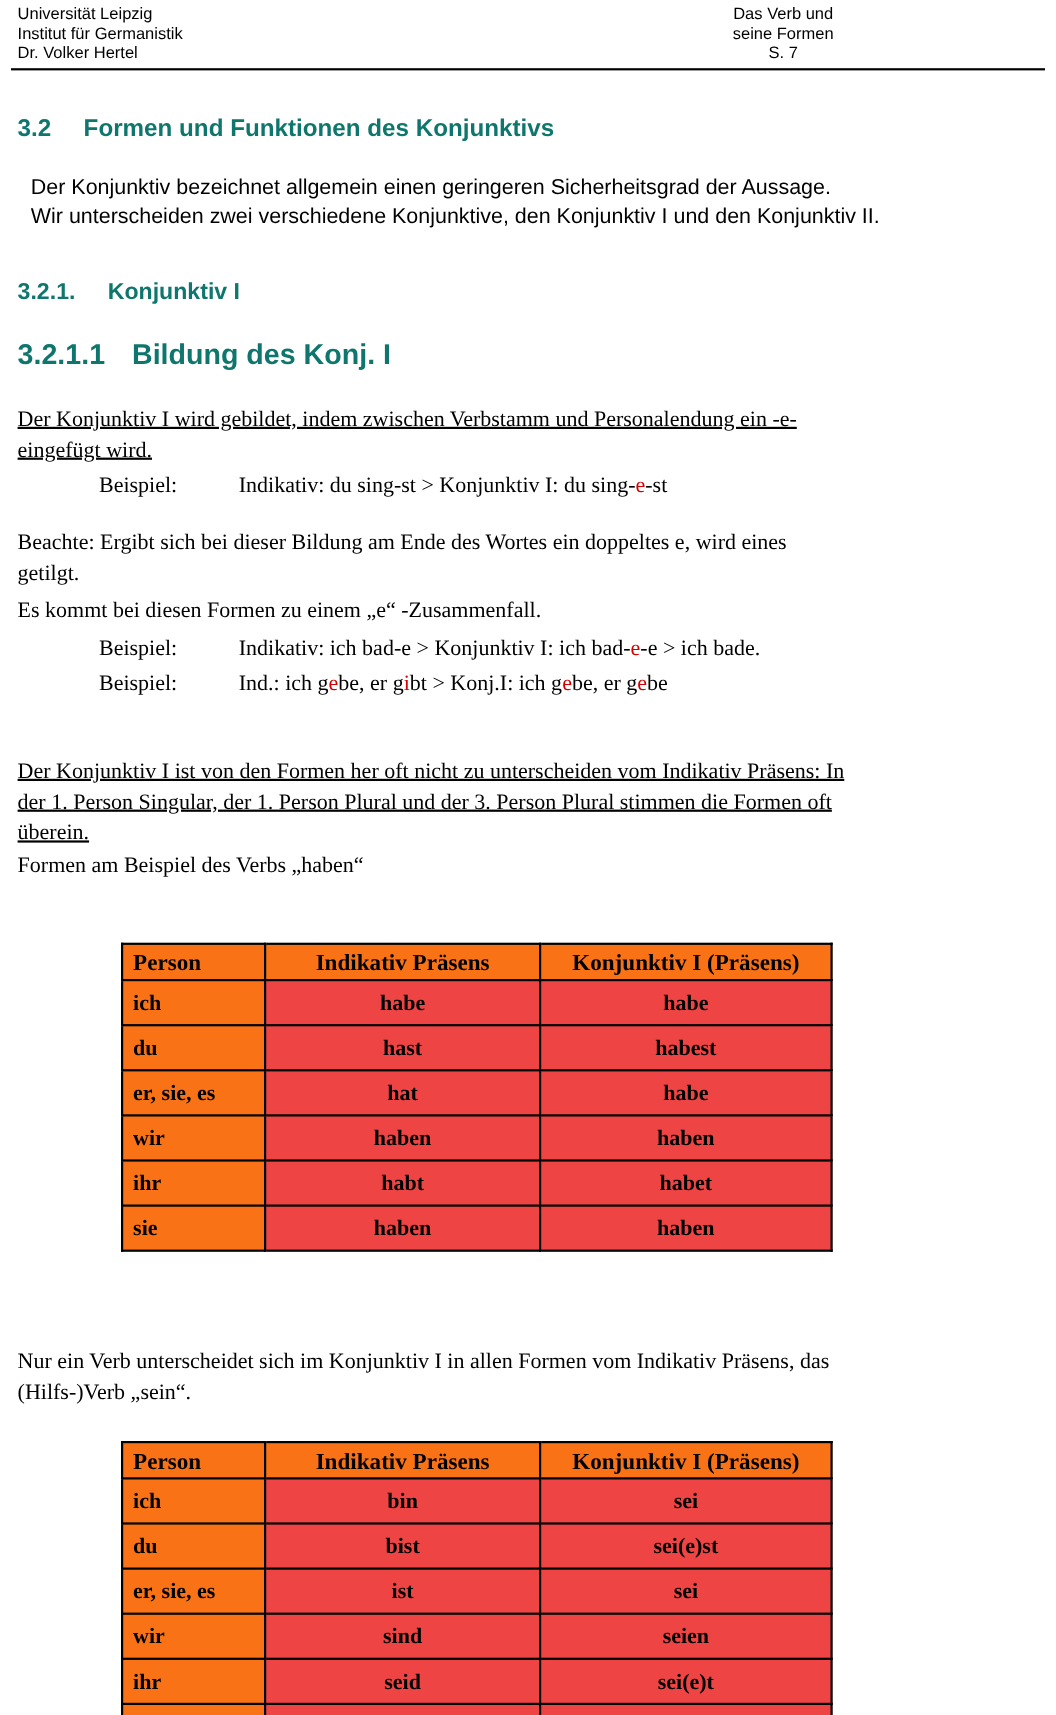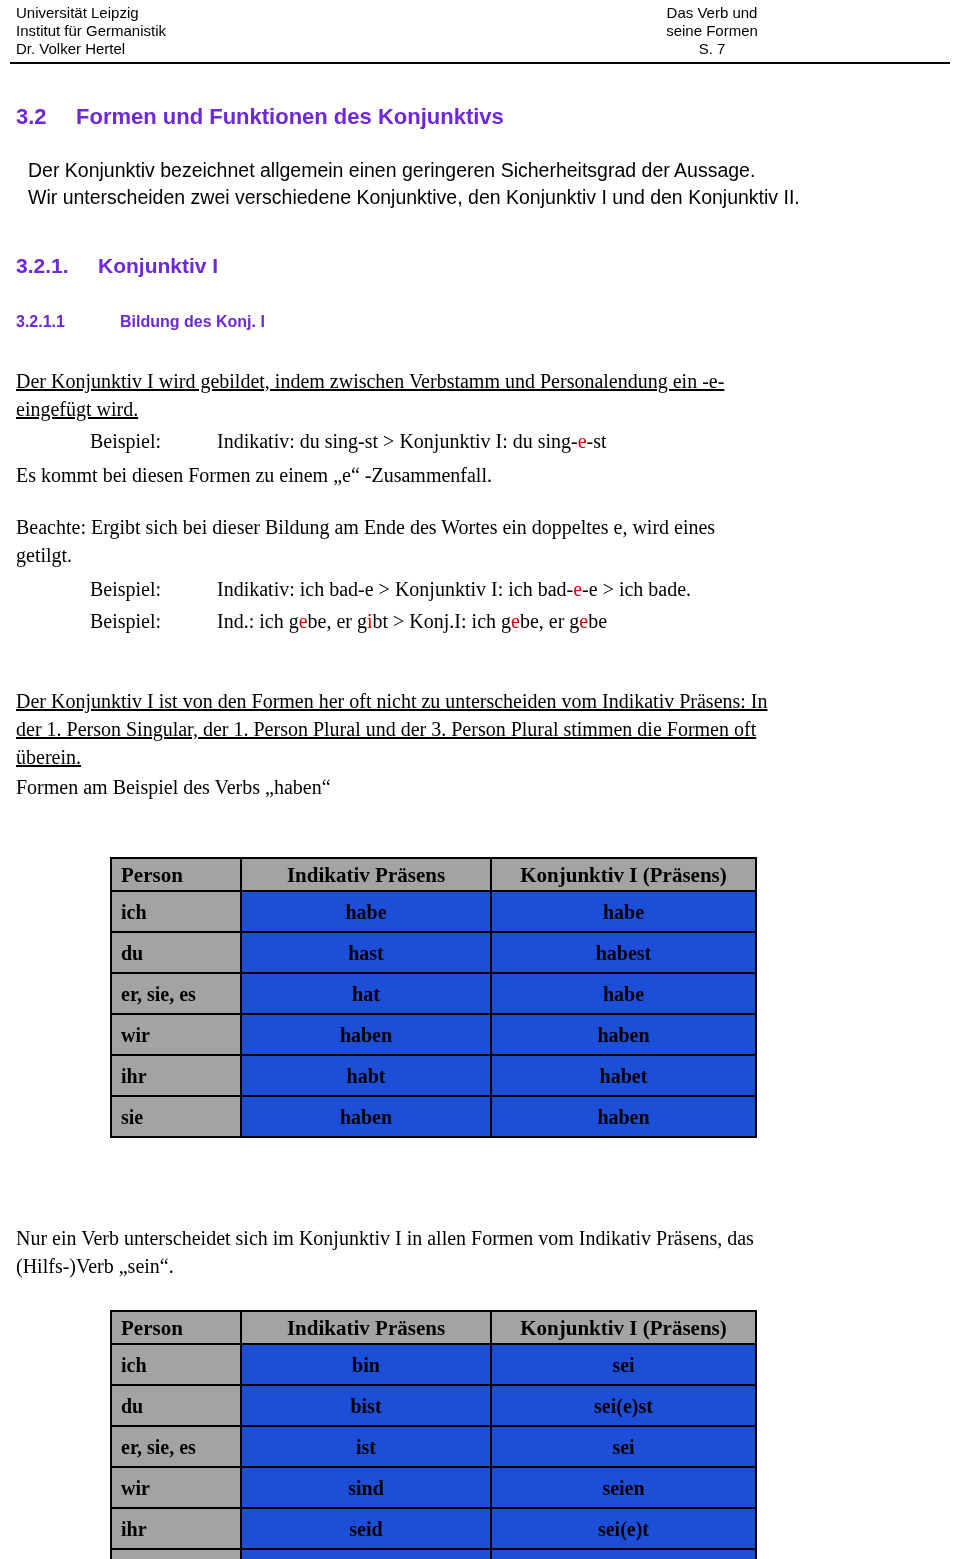--- a/index.html
+++ b/index.html
@@ -20,25 +20,25 @@
     padding: 4px 0 4px 0;
   }
   .doc-header .hcol { flex: 1 1 0; }
   .doc-header .hcenter { text-align: center; }
   .doc-header .hright { text-align: right; }
   .rule { height: 2px; background: #000; margin: 0 -6px; }
 
   
   .sec-heading {
     font-family: "Liberation Sans", sans-serif;
-    font-weight: bold; color: #6d28d9;
+    font-weight: bold; color: #0f766e;
   }
   .h1 { font-size: 22px; line-height: 26px; margin-top: 40px; }
   .h2 { font-size: 21px; line-height: 26px; margin-top: 42px; }
-  .h3 { font-size: 16px; line-height: 26px; margin-top: 30px; }
+  .h3 { font-size: 26px; line-height: 26px; margin-top: 30px; }
   .hnum { display: inline-block; }
   .num1 { min-width: 60px; }
   .num2 { min-width: 82px; }
   .num3 { min-width: 104px; }
 
   
   .para {
     font-size: 20px; line-height: 28px;
     white-space: pre-line;
   }
@@ -79,22 +79,22 @@
   .verb-table col.c3 { width: 265px; }
   .verb-table th, .verb-table td {
     border: 2px solid #000;
     height: 41px;
     padding: 1px 6px;
     text-align: center;
     line-height: 26px;
   }
   .verb-table th { font-size: 21px; height: 33px; }
   .cell-left { text-align: left !important; padding-left: 9px !important; }
-  .green { background: #a3a3a3; }
-  .pink { background: #1d4ed8; }
+  .green { background: #f97316; }
+  .pink { background: #ef4444; }
 </style>
 </head>
 <body>
 
 <div class="page">
 
   <header class="doc-header">
     <div class="hcol hleft">
       <div>Universität Leipzig</div>
       <div>Institut für Germanistik</div>
@@ -124,23 +124,23 @@
   </div>
 
   <p class="para m-bildung">Der Konjunktiv I wird gebildet, indem zwischen Verbstamm und Personalendung ein -e-
 eingefügt wird.</p>
 
   <div class="example m-exsing">
     <span class="ex-label">Beispiel:</span>
     <span class="ex-text"><span>Indikativ: du sing-st &gt; Konjunktiv I: du sing-</span><span class="red">e</span><span>-st</span></span>
   </div>
 
-  <p class="para m-zusammenfall">Es kommt bei diesen Formen zu einem „e“ -Zusammenfall.</p>
   <p class="para m-beachte">Beachte: Ergibt sich bei dieser Bildung am Ende des Wortes ein doppeltes e, wird eines
 getilgt.</p>
+  <p class="para m-zusammenfall">Es kommt bei diesen Formen zu einem „e“ -Zusammenfall.</p>
 
   <div class="example m-exbad">
     <span class="ex-label">Beispiel:</span>
     <span class="ex-text"><span>Indikativ: ich bad-e &gt; Konjunktiv I: ich bad-</span><span class="red">e</span><span>-e &gt; ich bade.</span></span>
   </div>
 
 
   <div class="example m-exgeben">
     <span class="ex-label">Beispiel:</span>
     <span class="ex-text"><span>Ind.: ich g</span><span class="red">e</span><span>be, er g</span><span class="red">i</span><span>bt &gt; Konj.I: ich g</span><span class="red">e</span><span>be, er g</span><span class="red">e</span><span>be</span></span>

